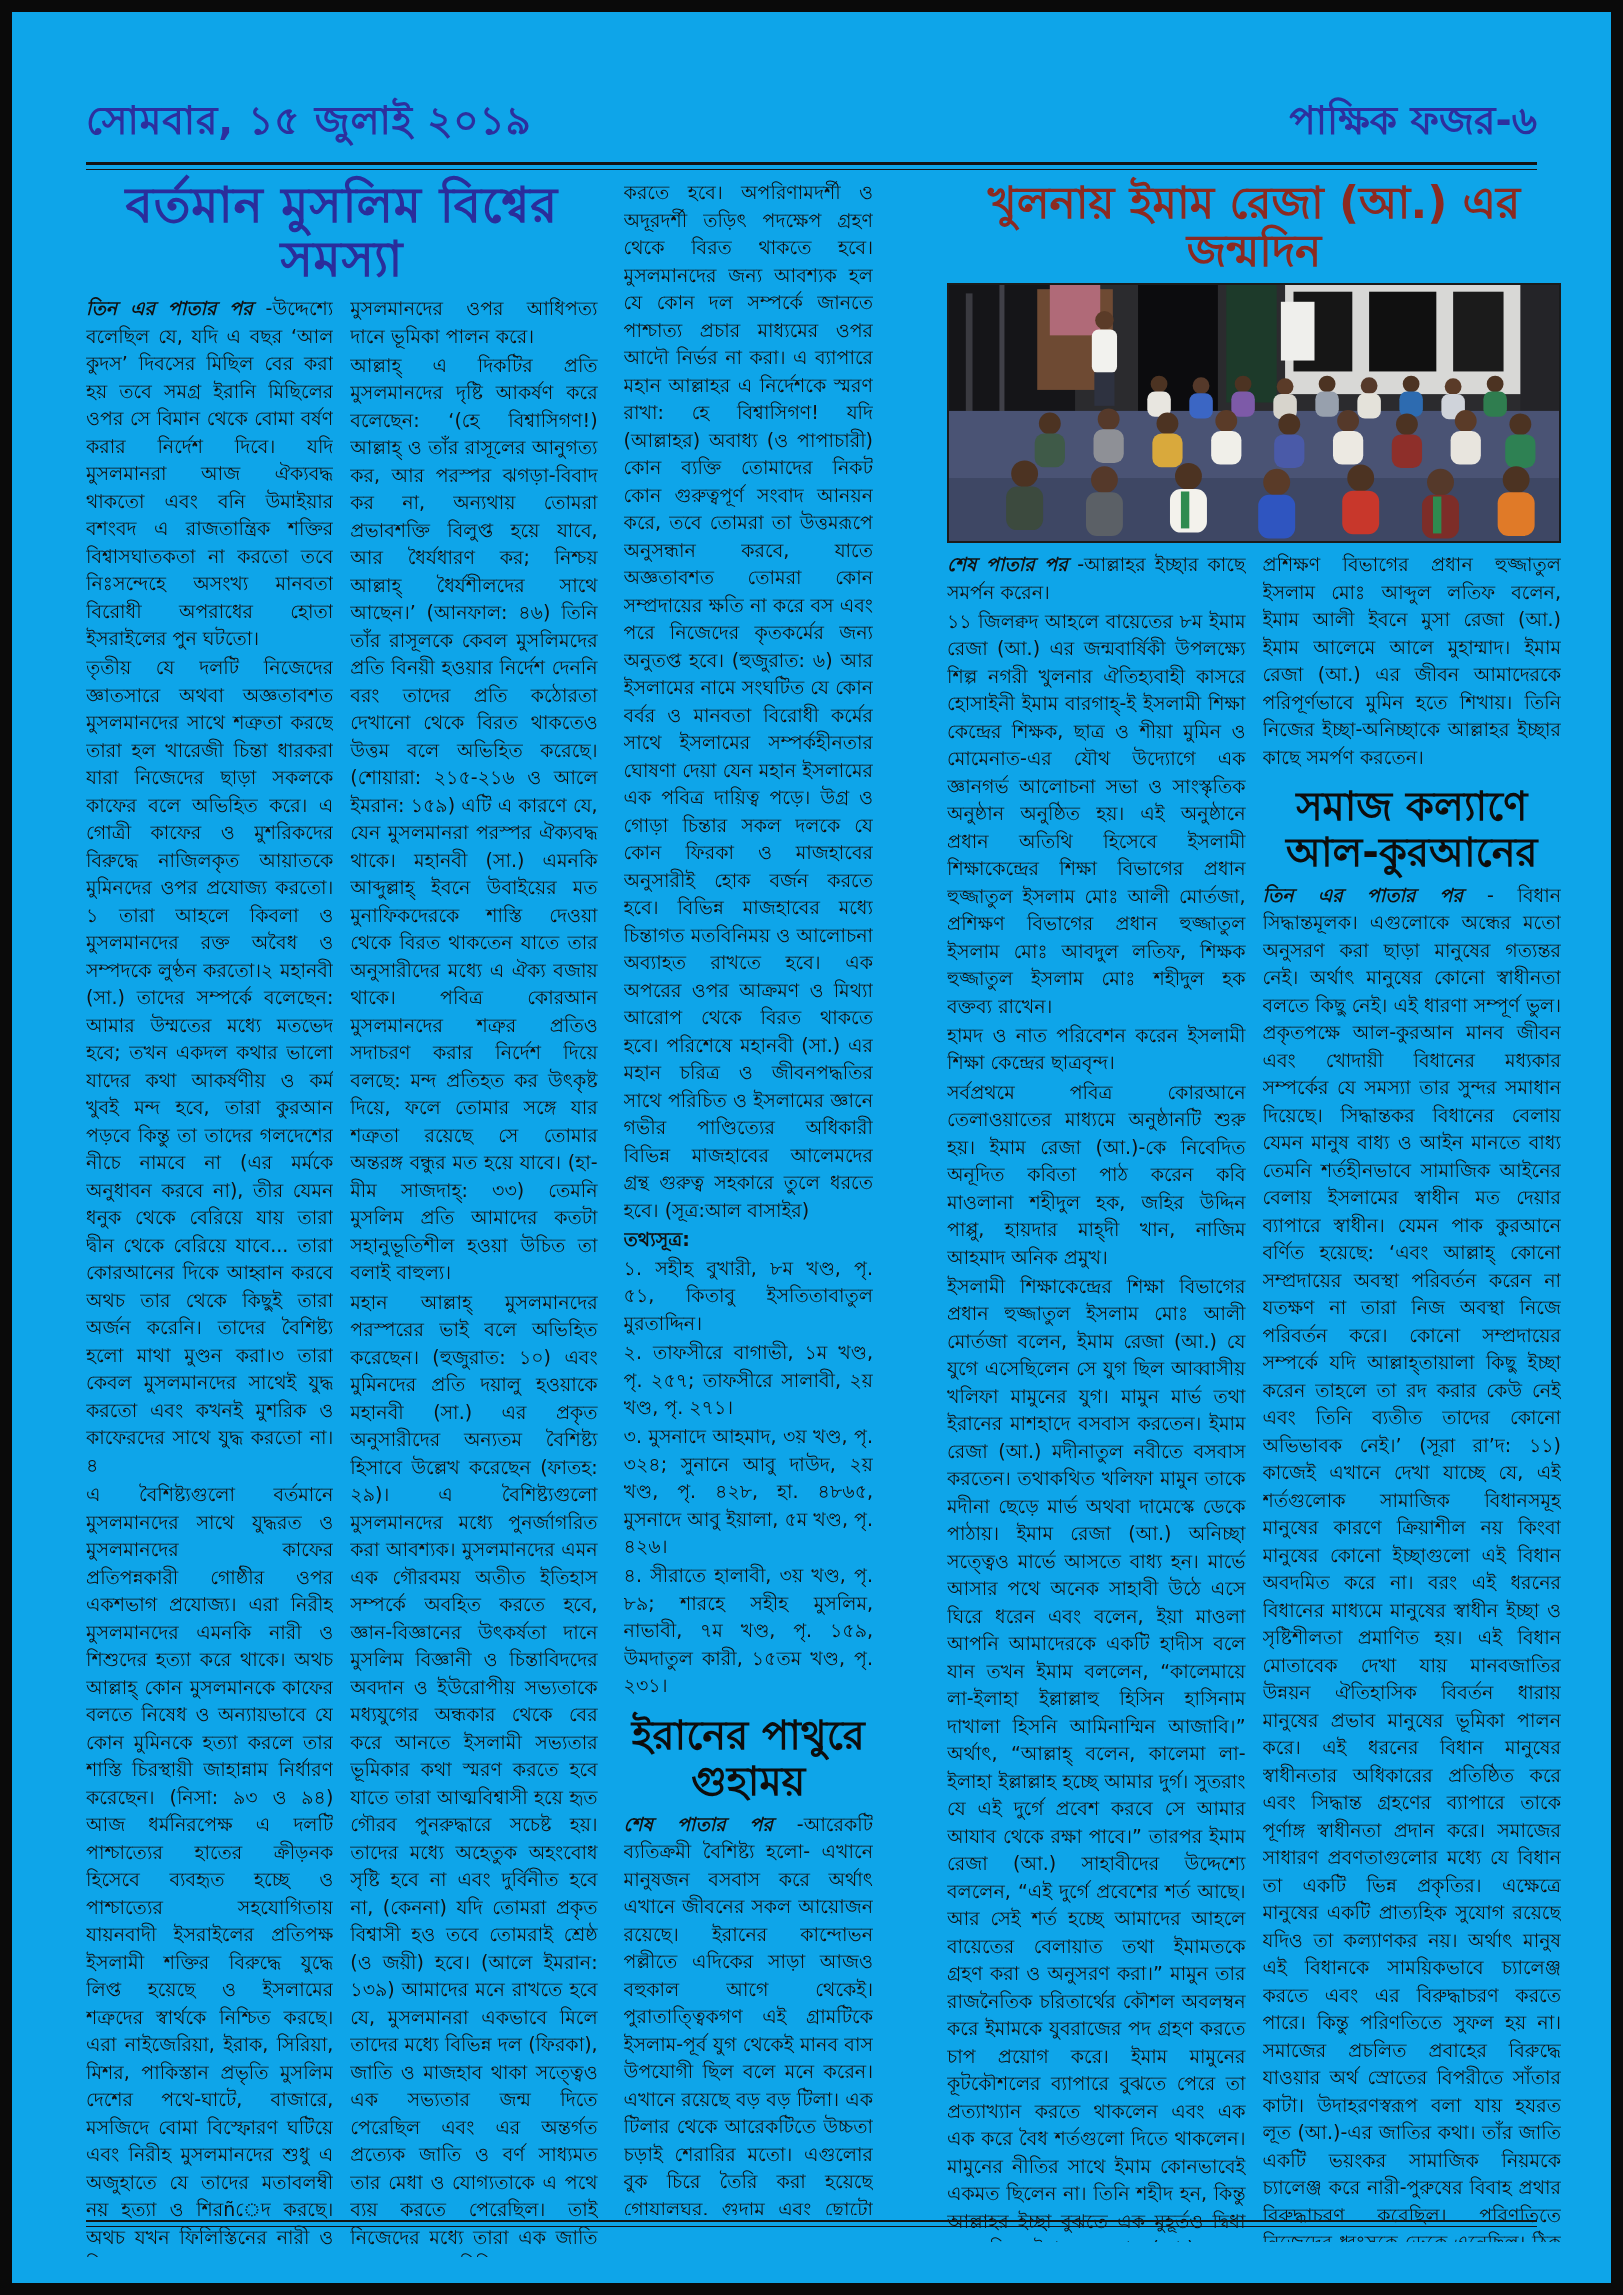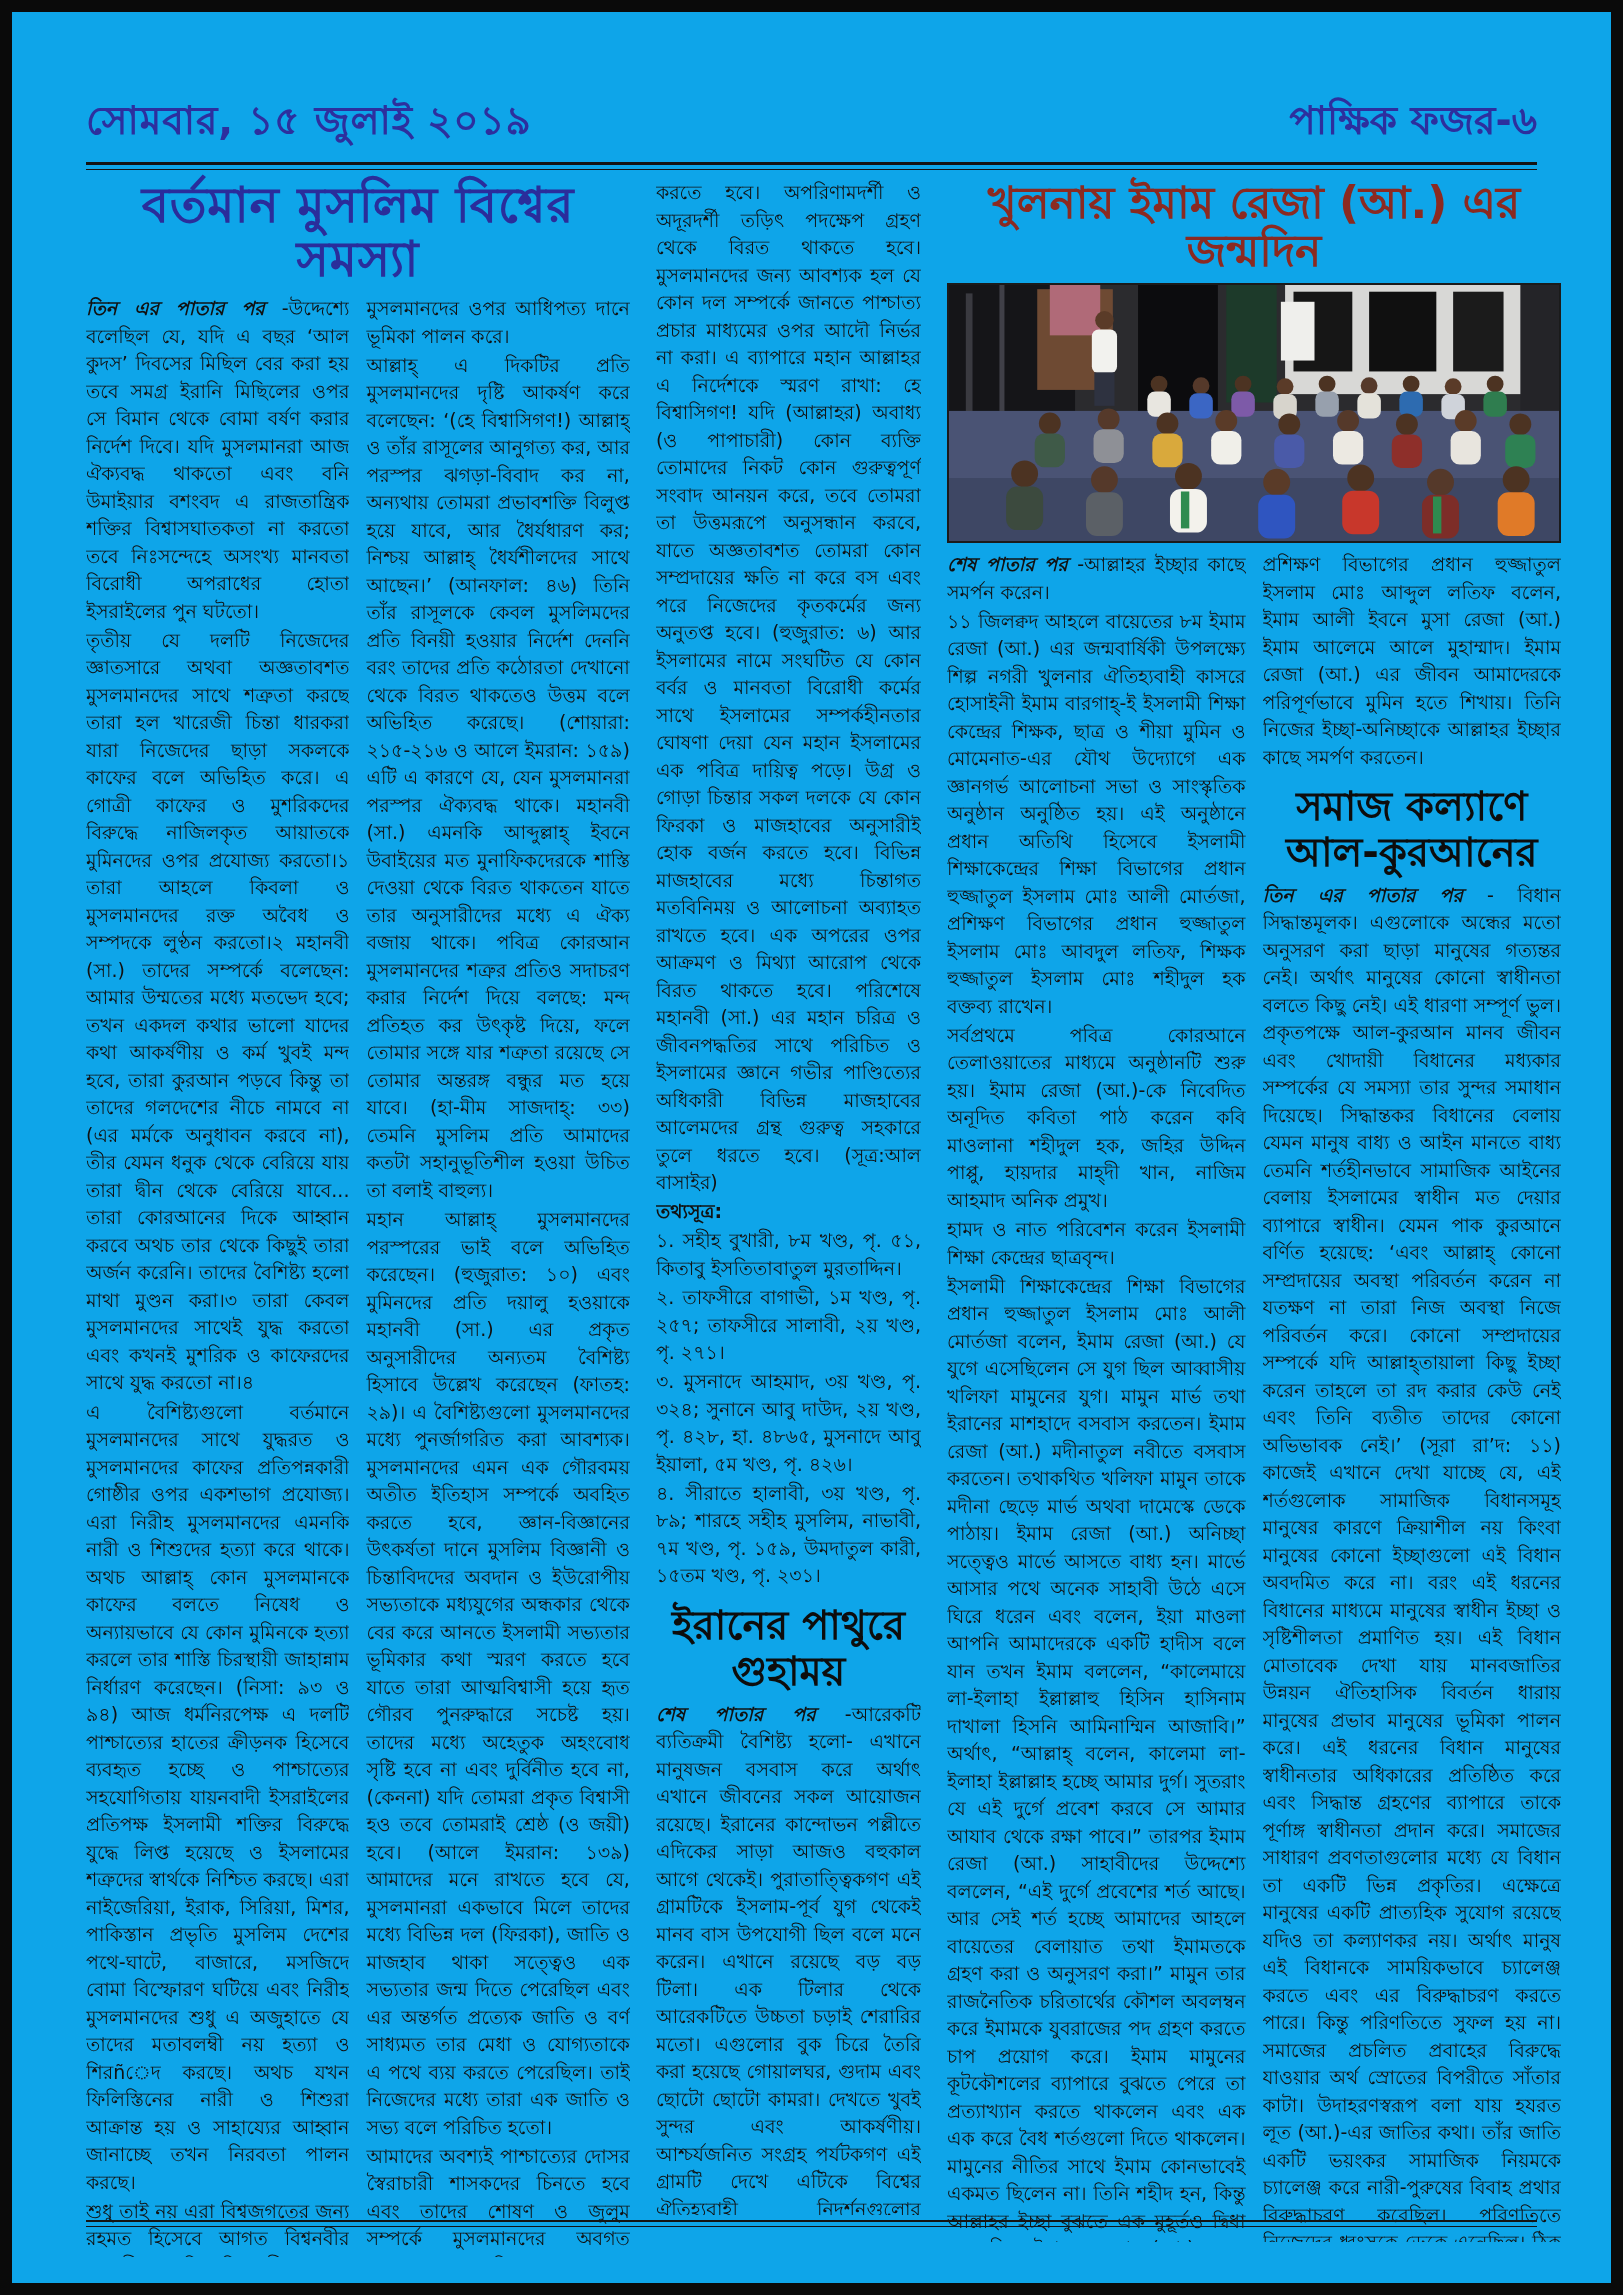--- a/index.html
+++ b/index.html
@@ -29,21 +29,21 @@
     position:absolute; left:74px; right:74px; top:2208px;
     height:6.8px; border-top:2.5px solid #141414; border-bottom:1.7px solid #141414;
   }
   .content {
     position:absolute; left:74px; top:167px;
     width:1475px; height:2036px;
     display:flex; gap:26px;
   }
   .block-left  { width:558px; }
   .block-mid   { width:272px; height:2036px; overflow:hidden; }
-  .block-right { width:614px; }
+  .block-right { width:614px;margin-left:48px; }
 
   h1.head-blue {
     font-size:49px; line-height:1.1; font-weight:bold;
     color:#2a2d9b; text-align:center; margin-bottom:8.5px;
     letter-spacing:0.8px;
   }
   h1.head-maroon {
     font-size:44px; line-height:1.1; font-weight:bold;
     color:#8b2a21; text-align:center; margin-bottom:6.8px;
   }
@@ -199,22 +199,22 @@
 
           <rect x="276" y="246" width="10" height="44" fill="#2e8b4f"></rect>
           <rect x="576" y="252" width="10" height="44" fill="#2e8b4f"></rect>
         </svg>
       </div>
 
       <div class="twocol">
         <div class="col">
             <p class="para"><strong class="lead">শেষ পাতার পর </strong>-আল্লাহর ইচ্ছার কাছে সমর্পন করেন।</p>
             <p class="para">১১ জিলক্বদ আহলে বায়েতের ৮ম ইমাম রেজা (আ.) এর জন্মবার্ষিকী উপলক্ষ্যে শিল্প নগরী খুলনার ঐতিহ্যবাহী কাসরে হোসাইনী ইমাম বারগাহ্‌-ই ইসলামী শিক্ষা কেন্দ্রের শিক্ষক, ছাত্র ও শীয়া মুমিন ও মোমেনাত-এর যৌথ উদ্যোগে এক জ্ঞানগর্ভ আলোচনা সভা ও সাংস্কৃতিক অনুষ্ঠান অনুষ্ঠিত হয়। এই অনুষ্ঠানে প্রধান অতিথি হিসেবে ইসলামী শিক্ষাকেন্দ্রের শিক্ষা বিভাগের প্রধান হুজ্জাতুল ইসলাম মোঃ আলী মোর্তজা, প্রশিক্ষণ বিভাগের প্রধান হুজ্জাতুল ইসলাম মোঃ আবদুল লতিফ, শিক্ষক হুজ্জাতুল ইসলাম মোঃ শহীদুল হক বক্তব্য রাখেন।</p>
+            <p class="para">হামদ ও নাত পরিবেশন করেন ইসলামী শিক্ষা কেন্দ্রের ছাত্রবৃন্দ।</p>
             <p class="para">সর্বপ্রথমে পবিত্র কোরআনে তেলাওয়াতের মাধ্যমে অনুষ্ঠানটি শুরু হয়। ইমাম রেজা (আ.)-কে নিবেদিত অনূদিত কবিতা পাঠ করেন কবি মাওলানা শহীদুল হক, জহির উদ্দিন পাপ্পু, হায়দার মাহ্দী খান, নাজিম আহমাদ অনিক প্রমুখ।</p>
-            <p class="para">হামদ ও নাত পরিবেশন করেন ইসলামী শিক্ষা কেন্দ্রের ছাত্রবৃন্দ।</p>
             <p class="para">ইসলামী শিক্ষাকেন্দ্রের শিক্ষা বিভাগের প্রধান হুজ্জাতুল ইসলাম মোঃ আলী মোর্তজা বলেন, ইমাম রেজা (আ.) যে যুগে এসেছিলেন সে যুগ ছিল আব্বাসীয় খলিফা মামুনের যুগ। মামুন মার্ভ তথা ইরানের মাশহাদে বসবাস করতেন। ইমাম রেজা (আ.) মদীনাতুল নবীতে বসবাস করতেন। তথাকথিত খলিফা মামুন তাকে মদীনা ছেড়ে মার্ভ অথবা দামেস্কে ডেকে পাঠায়। ইমাম রেজা (আ.) অনিচ্ছা সত্ত্বেও মার্ভে আসতে বাধ্য হন। মার্ভে আসার পথে অনেক সাহাবী উঠে এসে ঘিরে ধরেন এবং বলেন, ইয়া মাওলা আপনি আমাদেরকে একটি হাদীস বলে যান তখন ইমাম বললেন, “কালেমায়ে লা-ইলাহা ইল্লাল্লাহু হিসিন হাসিনাম দাখালা হিসনি আমিনাম্মিন আজাবি।” অর্থাৎ, “আল্লাহ্‌ বলেন, কালেমা লা-ইলাহা ইল্লাল্লাহ হচ্ছে আমার দুর্গ। সুতরাং যে এই দুর্গে প্রবেশ করবে সে আমার আযাব থেকে রক্ষা পাবে।” তারপর ইমাম রেজা (আ.) সাহাবীদের উদ্দেশ্যে বললেন, “এই দুর্গে প্রবেশের শর্ত আছে। আর সেই শর্ত হচ্ছে আমাদের আহলে বায়েতের বেলায়াত তথা ইমামতকে গ্রহণ করা ও অনুসরণ করা।” মামুন তার রাজনৈতিক চরিতার্থের কৌশল অবলম্বন করে ইমামকে যুবরাজের পদ গ্রহণ করতে চাপ প্রয়োগ করে। ইমাম মামুনের কূটকৌশলের ব্যাপারে বুঝতে পেরে তা প্রত্যাখ্যান করতে থাকলেন এবং এক এক করে বৈধ শর্তগুলো দিতে থাকলেন। মামুনের নীতির সাথে ইমাম কোনভাবেই একমত ছিলেন না। তিনি শহীদ হন, কিন্তু আল্লাহর ইচ্ছা বুঝতে এক মুহূর্তও দ্বিধা করেননি। ইমাম রেজা (আ.) মহৎ গুণাবলীর অধিকারী ছিলেন। তিনি কখনও উচ্চস্বরে কথা বলতেন না। পা ছড়িয়ে কখনও বসতেন না। খাদেম ও গোলামদের সাথে নিয়ে একই সাথে খেতে বসতেন। ইমামদের জীবনী থেকে আমাদেরকে আল্লাহর প্রকৃত বান্দা হিসেবে নিজেকে গড়ে তোলার শিক্ষা গ্রহণ করতে হবে। বর্তমান ইরানে ইসলামী বিপ্লবের পিছনে ইমাম রেজা (আ.) এর অবদান অবিস্মরণীয় হয়ে থাকবে। ইমাম রেজা (আ.) ও তার রওজা ইরানে যদি না থাকতেন তাহলে ইরানে ইসলামী বিপ্লব ঘটানো সম্ভব হতো না। ইসলামী শিক্ষাকেন্দ্রের</p>
           </div>
         <div class="col">
             <p class="para">প্রশিক্ষণ বিভাগের প্রধান হুজ্জাতুল ইসলাম মোঃ আব্দুল লতিফ বলেন, ইমাম আলী ইবনে মুসা রেজা (আ.) ইমাম আলেমে আলে মুহাম্মাদ। ইমাম রেজা (আ.) এর জীবন আমাদেরকে পরিপূর্ণভাবে মুমিন হতে শিখায়। তিনি নিজের ইচ্ছা-অনিচ্ছাকে আল্লাহর ইচ্ছার কাছে সমর্পণ করতেন।</p>
             <h2 class="subhead">সমাজ কল্যাণে আল-কুরআনের</h2>
             <p class="para"><strong class="lead">তিন এর পাতার পর </strong>- বিধান সিদ্ধান্তমূলক। এগুলোকে অন্ধের মতো অনুসরণ করা ছাড়া মানুষের গত্যন্তর নেই। অর্থাৎ মানুষের কোনো স্বাধীনতা বলতে কিছু নেই। এই ধারণা সম্পূর্ণ ভুল। প্রকৃতপক্ষে আল-কুরআন মানব জীবন এবং খোদায়ী বিধানের মধ্যকার সম্পর্কের যে সমস্যা তার সুন্দর সমাধান দিয়েছে। সিদ্ধান্তকর বিধানের বেলায় যেমন মানুষ বাধ্য ও আইন মানতে বাধ্য তেমনি শর্তহীনভাবে সামাজিক আইনের বেলায় ইসলামের স্বাধীন মত দেয়ার ব্যাপারে স্বাধীন। যেমন পাক কুরআনে বর্ণিত হয়েছে: ‘এবং আল্লাহ্‌ কোনো সম্প্রদায়ের অবস্থা পরিবর্তন করেন না যতক্ষণ না তারা নিজ অবস্থা নিজে পরিবর্তন করে। কোনো সম্প্রদায়ের সম্পর্কে যদি আল্লাহ্‌তায়ালা কিছু ইচ্ছা করেন তাহলে তা রদ করার কেউ নেই এবং তিনি ব্যতীত তাদের কোনো অভিভাবক নেই।’ (সূরা রা’দ: ১১) কাজেই এখানে দেখা যাচ্ছে যে, এই শর্তগুলোক সামাজিক বিধানসমূহ মানুষের কারণে ক্রিয়াশীল নয় কিংবা মানুষের কোনো ইচ্ছাগুলো এই বিধান অবদমিত করে না। বরং এই ধরনের বিধানের মাধ্যমে মানুষের স্বাধীন ইচ্ছা ও সৃষ্টিশীলতা প্রমাণিত হয়। এই বিধান মোতাবেক দেখা যায় মানবজাতির উন্নয়ন ঐতিহাসিক বিবর্তন ধারায় মানুষের প্রভাব মানুষের ভূমিকা পালন করে। এই ধরনের বিধান মানুষের স্বাধীনতার অধিকারের প্রতিষ্ঠিত করে এবং সিদ্ধান্ত গ্রহণের ব্যাপারে তাকে পূর্ণাঙ্গ স্বাধীনতা প্রদান করে। সমাজের সাধারণ প্রবণতাগুলোর মধ্যে যে বিধান তা একটি ভিন্ন প্রকৃতির। এক্ষেত্রে মানুষের একটি প্রাত্যহিক সুযোগ রয়েছে যদিও তা কল্যাণকর নয়। অর্থাৎ মানুষ এই বিধানকে সাময়িকভাবে চ্যালেঞ্জ করতে এবং এর বিরুদ্ধাচরণ করতে পারে। কিন্তু পরিণতিতে সুফল হয় না। সমাজের প্রচলিত প্রবাহের বিরুদ্ধে যাওয়ার অর্থ স্রোতের বিপরীতে সাঁতার কাটা। উদাহরণস্বরূপ বলা যায় হযরত লূত (আ.)-এর জাতির কথা। তাঁর জাতি একটি ভয়ংকর সামাজিক নিয়মকে চ্যালেঞ্জ করে নারী-পুরুষের বিবাহ প্রথার বিরুদ্ধাচরণ করেছিল। পরিণতিতে নিজেদের ধ্বংসকে ডেকে এনেছিল। ঠিক তেমনি সমাজতন্ত্র (Communism) ধর্ম ও খোদায়ী বিধানকে চ্যালেঞ্জ করেছিল। আজ তারাও ধ্বংস হয়ে গেছে।</p>
           </div>
       </div>
     </div>
 

